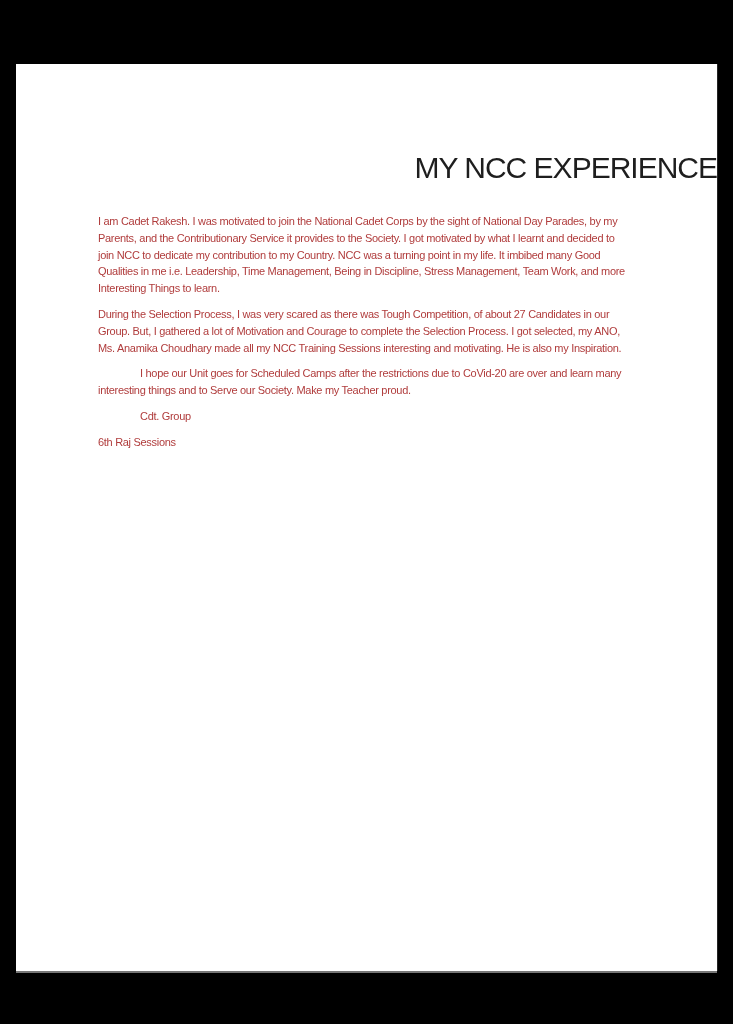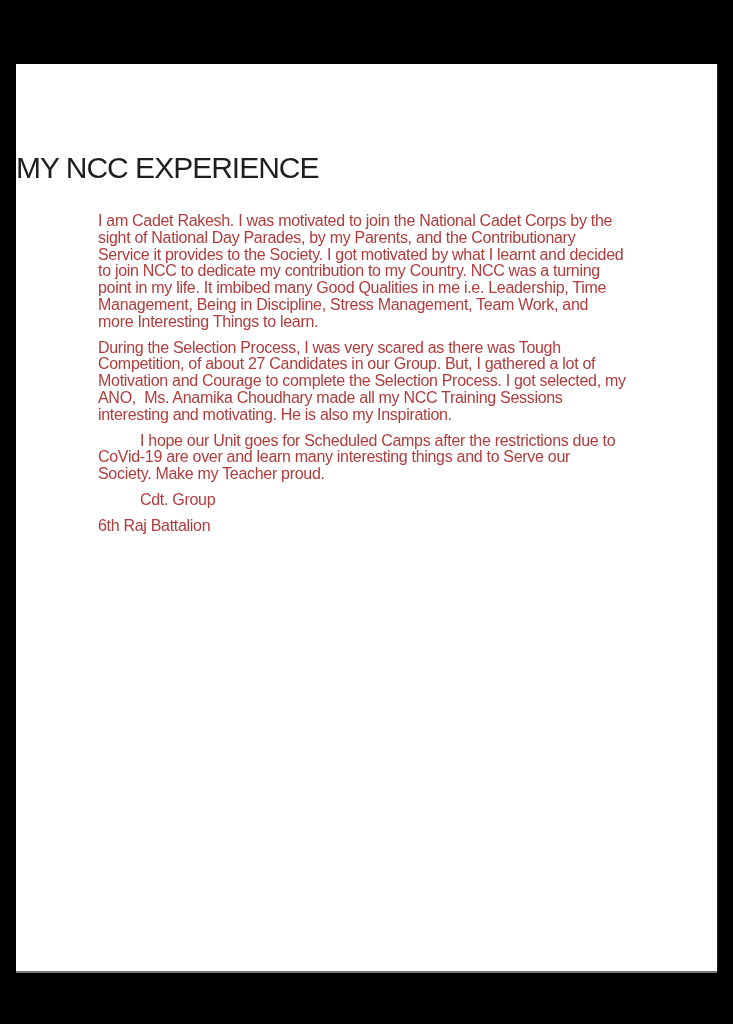--- a/index.html
+++ b/index.html
@@ -25,35 +25,35 @@
     top: 64px;
     width: 701px;
     height: 907px;
     background: #ffffff;
     box-shadow: 0 2px 0 rgba(140,140,140,0.85), 1px 0 0 rgba(60,60,60,0.6);
     box-sizing: border-box;
     padding: 86px 0 0 0;
   }
   .doc-title {
     margin: 0 0 27px 0;
-    text-align: left;
+    text-align: right;
     font-size: 30px;
     font-weight: 400;
     letter-spacing: -1px;
     color: #1e1e1e;
     line-height: 1.2;
     font-family: "Liberation Sans", sans-serif;
   }
   .doc-body {
     margin-left: 82px;
     width: 529px;
   }
   .doc-para {
     margin: 0 0 9px 0;
-    font-size: 16px;
+    font-size: 11px;
     letter-spacing: -0.3px;
     line-height: 16.8px;
     color: #b03c3c;
     white-space: pre-wrap;
   }
   .doc-para.indent-first {
     text-indent: 42px;
   }
   .doc-para.signature {
     margin-left: 42px;
@@ -62,18 +62,18 @@
 </style>
 </head>
 <body>
 
 <div class="backdrop">
   <div class="doc-page">
     <h1 class="doc-title">MY NCC EXPERIENCE</h1>
     <div class="doc-body">
       <p class="doc-para">I am Cadet Rakesh. I was motivated to join the National Cadet Corps by the sight of National Day Parades, by my Parents, and the Contributionary Service it provides to the Society. I got motivated by what I learnt and decided to join NCC to dedicate my contribution to my Country. NCC was a turning point in my life. It imbibed many Good Qualities in me i.e. Leadership, Time Management, Being in Discipline, Stress Management, Team Work, and more Interesting Things to learn.</p>
       <p class="doc-para">During the Selection Process, I was very scared as there was Tough Competition, of about 27 Candidates in our Group. But, I gathered a lot of Motivation and Courage to complete the Selection Process. I got selected, my ANO,  Ms. Anamika Choudhary made all my NCC Training Sessions interesting and motivating. He is also my Inspiration.</p>
-      <p class="doc-para indent-first">I hope our Unit goes for Scheduled Camps after the restrictions due to CoVid-19 are over and learn many interesting things and to Serve our Society. Make my Teacher proud.</p>
+      <p class="doc-para indent-first">I hope our Unit goes for Scheduled Camps after the restrictions due to CoVid-20 are over and learn many interesting things and to Serve our Society. Make my Teacher proud.</p>
       <p class="doc-para signature">Cdt. Group</p>
-      <p class="doc-para">6th Raj Battalion</p>
+      <p class="doc-para">6th Raj Sessions</p>
     </div>
   </div>
 </div>
 
 </body></html>

